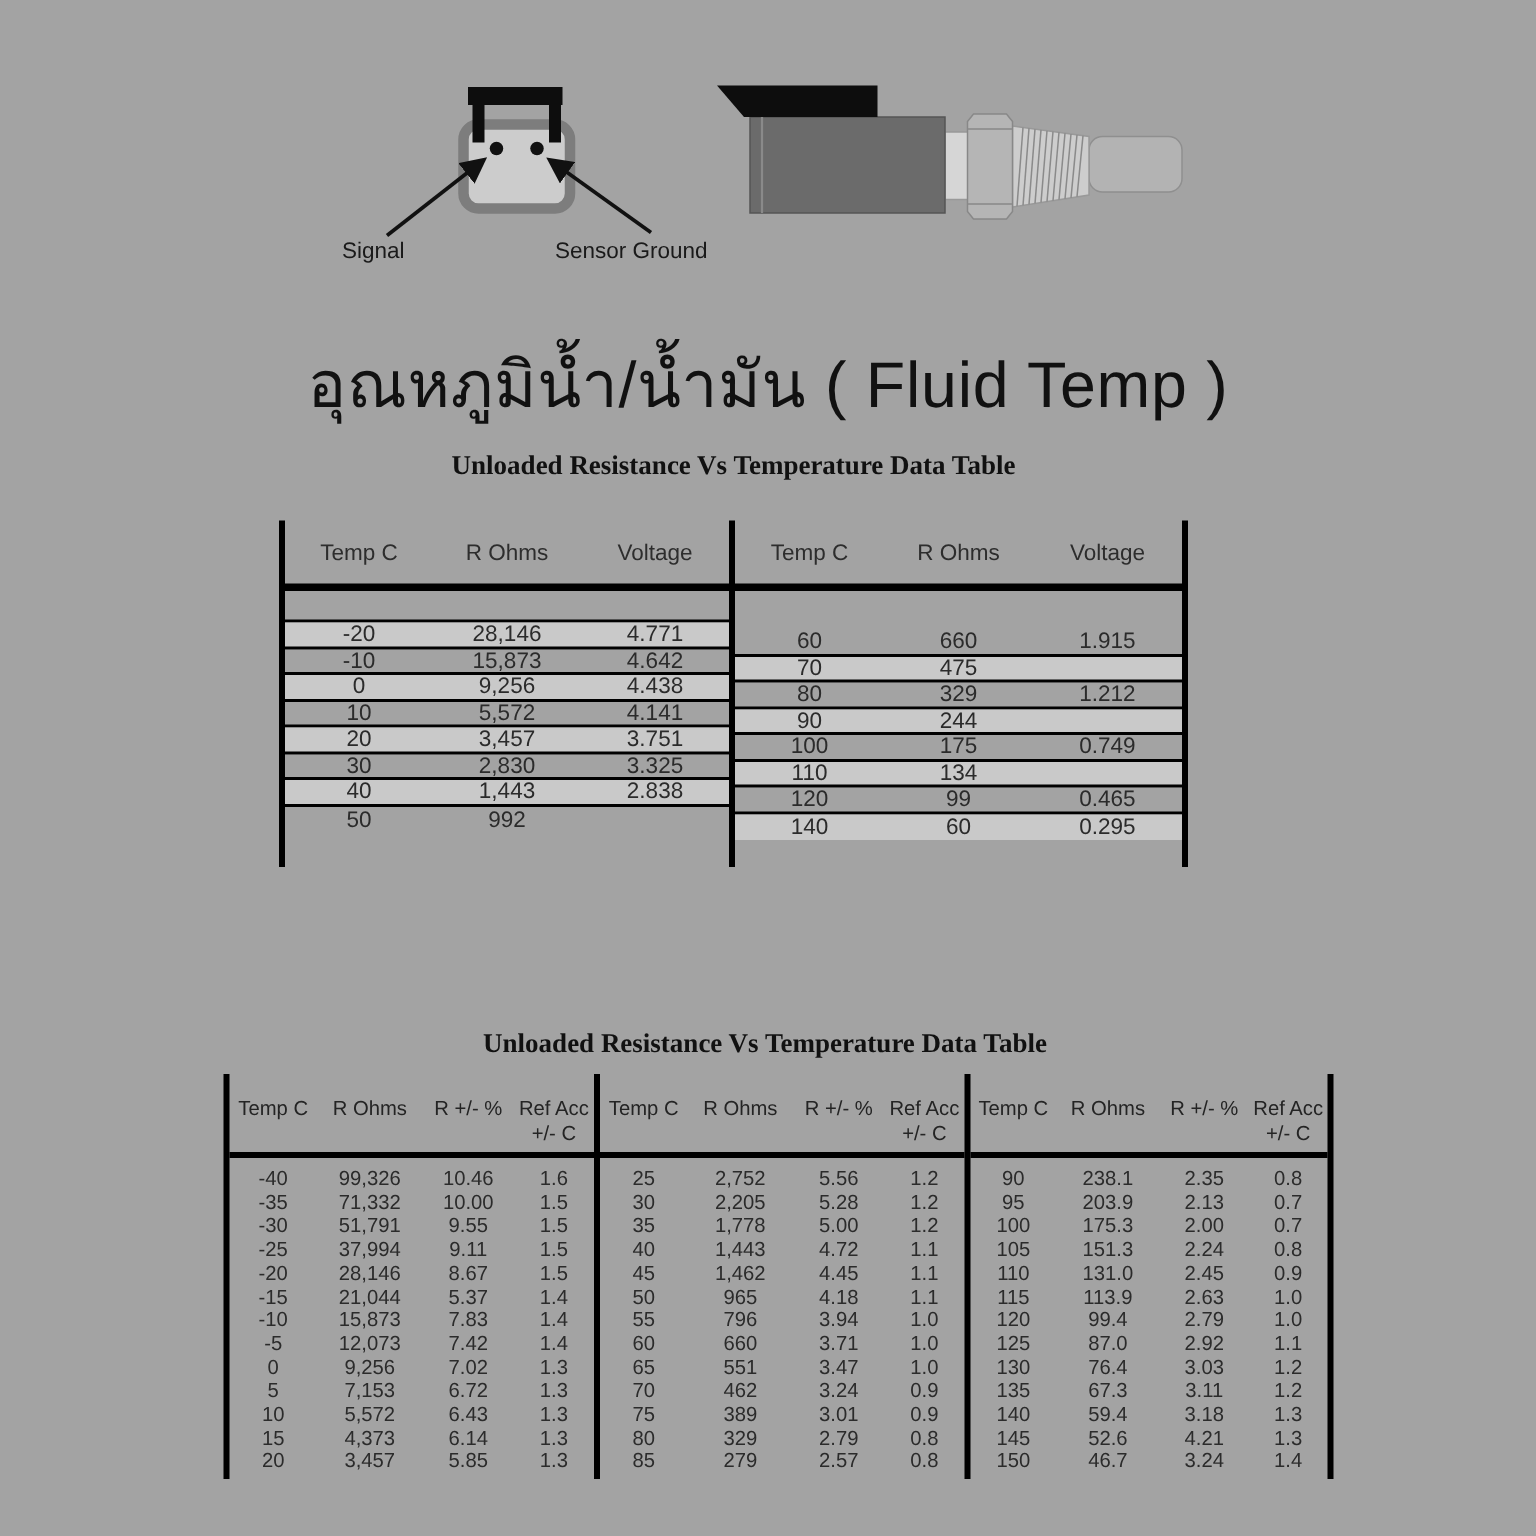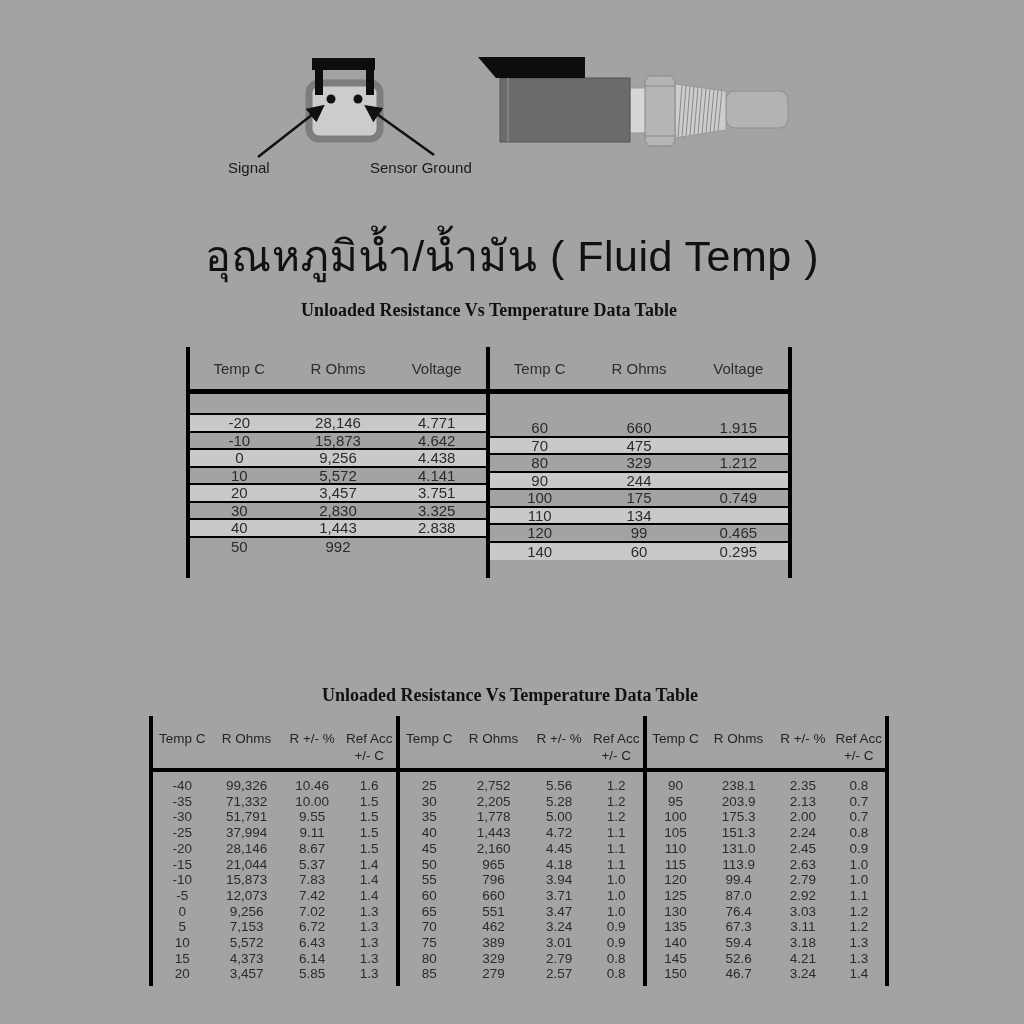--- a/index.html
+++ b/index.html
@@ -339,21 +339,21 @@
             <div class="acell c4">1.2</div>
           </div>
           <div class="arow">
             <div class="acell c1">40</div>
             <div class="acell c2">1,443</div>
             <div class="acell c3">4.72</div>
             <div class="acell c4">1.1</div>
           </div>
           <div class="arow">
             <div class="acell c1">45</div>
-            <div class="acell c2">2,160</div>
+            <div class="acell c2">1,462</div>
             <div class="acell c3">4.45</div>
             <div class="acell c4">1.1</div>
           </div>
           <div class="arow">
             <div class="acell c1">50</div>
             <div class="acell c2">965</div>
             <div class="acell c3">4.18</div>
             <div class="acell c4">1.1</div>
           </div>
           <div class="arow">

